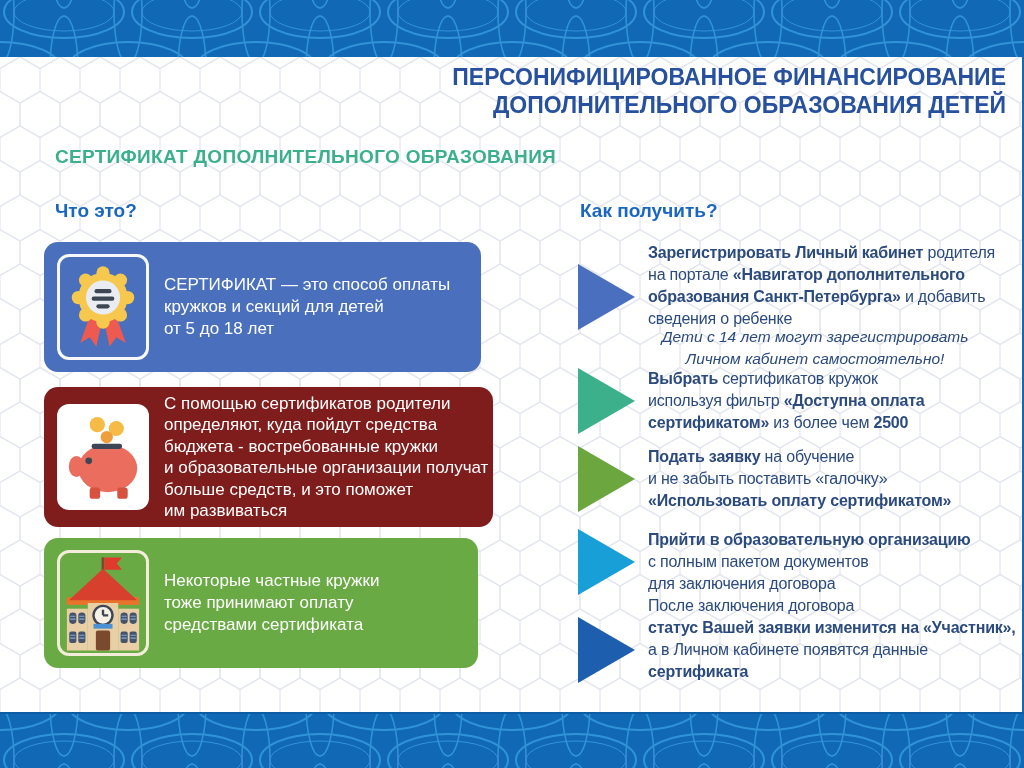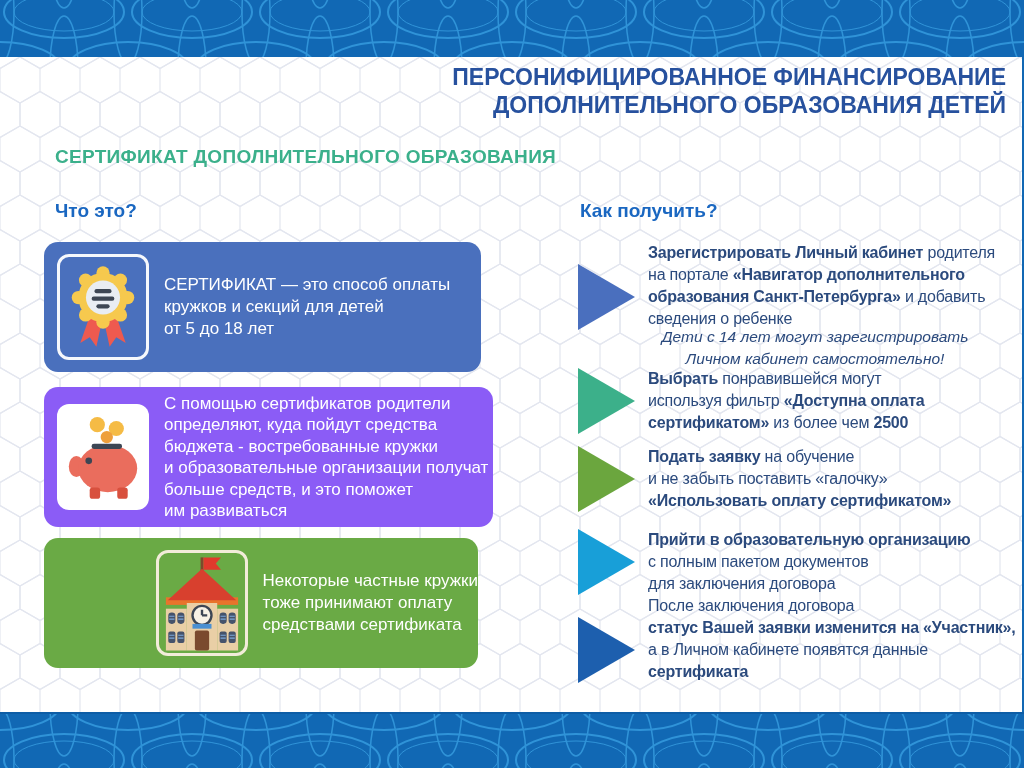--- a/index.html
+++ b/index.html
@@ -32,21 +32,21 @@
   .heading-what{left:55px;top:143px;}
   .heading-how{left:580px;top:143px;}
 
   
   .card{
     position:absolute;left:44px;border-radius:14px;color:#fff;
     display:flex;align-items:center;
   }
   .card-1{top:185px;width:437px;height:130px;}
   .card-2{top:330px;width:449px;height:140px;}
-  .card-3{top:481px;width:434px;height:130px;justify-content:flex-end;}
+  .card-3{top:481px;width:434px;height:130px;}
   .icon-box{
     width:92px;height:106px;min-width:92px;border-radius:12px;margin-left:13px;
     display:flex;align-items:center;justify-content:center;box-sizing:border-box;
   }
   .icon-box-outline-white{border:3px solid rgba(255,255,255,.95);}
   .icon-box-white{background:#ffffff;}
   .icon-box-outline-cream{border:3px solid #f2ecd9;}
   .card-text{margin-left:15px;font-size:17px;line-height:22px;}
   .card-2 .card-text{font-size:17px;line-height:21.5px;}
 
@@ -145,21 +145,21 @@
           <g fill="#3d4654">
             <rect x="29" y="29" width="18" height="4.5" rx="2.2"></rect>
             <rect x="26" y="37" width="24" height="4.5" rx="2.2"></rect>
             <rect x="31" y="45" width="14" height="4.5" rx="2.2"></rect>
           </g>
         </svg>
       </div>
       <div class="card-text"><span>СЕРТИФИКАТ — это способ оплаты</span><br><span>кружков и секций для детей</span><br><span>от 5 до 18 лет</span></div>
     </div>
 
-    <div class="card card-2" style="background: #8b5cf6;">
+    <div class="card card-2" style="background: #7f1d1d;">
       <div class="icon-box icon-box-white">
         <svg viewBox="0 0 80 96" width="76" height="92" xmlns="http://www.w3.org/2000/svg">
           <circle cx="34" cy="14" r="8" fill="#f5bb45"></circle>
           <circle cx="54" cy="18" r="8" fill="#f5bb45"></circle>
           <circle cx="44" cy="27" r="6.5" fill="#ee9f3c"></circle>
           <ellipse cx="12" cy="58" rx="8" ry="11" fill="#ea6d5d"></ellipse>
           <ellipse cx="45" cy="60" rx="31" ry="25" fill="#ea6d5d"></ellipse>
           <rect x="28" y="34" width="32" height="5.5" rx="2.5" fill="#3c4654"></rect>
           <circle cx="25" cy="52" r="3.5" fill="#3c4654"></circle>
           <rect x="26" y="80" width="11" height="12" rx="3" fill="#d8503e"></rect>
@@ -207,21 +207,21 @@
         <polygon points="0,0 57,33 0,66" fill="#4a6fbe"></polygon>
       </svg>
       <div class="step-text"><strong>Зарегистрировать Личный кабинет</strong><span> родителя</span><br><span>на портале </span><strong>«Навигатор дополнительного</strong><br><strong>образования Санкт-Петербурга»</strong><span> и добавить</span><br><span>сведения о ребенке</span></div>
     </div>
     <div class="step-note"><span>Дети с 14 лет могут зарегистрировать</span><br><span>Личном кабинет самостоятельно!</span></div>
 
     <div class="step step-2">
       <svg class="step-arrow" width="57" height="66" viewBox="0 0 57 66">
         <polygon points="0,0 57,33 0,66" fill="#3cb08a"></polygon>
       </svg>
-      <div class="step-text"><strong>Выбрать</strong><span> понравившейся могут</span><br><span>используя фильтр </span><strong>«Доступна оплата</strong><br><strong>сертификатом»</strong><span> из более чем </span><strong>2500</strong></div>
+      <div class="step-text"><strong>Выбрать</strong><span> сертификатов кружок</span><br><span>используя фильтр </span><strong>«Доступна оплата</strong><br><strong>сертификатом»</strong><span> из более чем </span><strong>2500</strong></div>
     </div>
 
     <div class="step step-3">
       <svg class="step-arrow" width="57" height="66" viewBox="0 0 57 66">
         <polygon points="0,0 57,33 0,66" fill="#6ba63e"></polygon>
       </svg>
       <div class="step-text"><strong>Подать заявку</strong><span> на обучение</span><br><span>и не забыть поставить «галочку»</span><br><strong>«Использовать оплату сертификатом»</strong></div>
     </div>
 
     <div class="step step-4">

